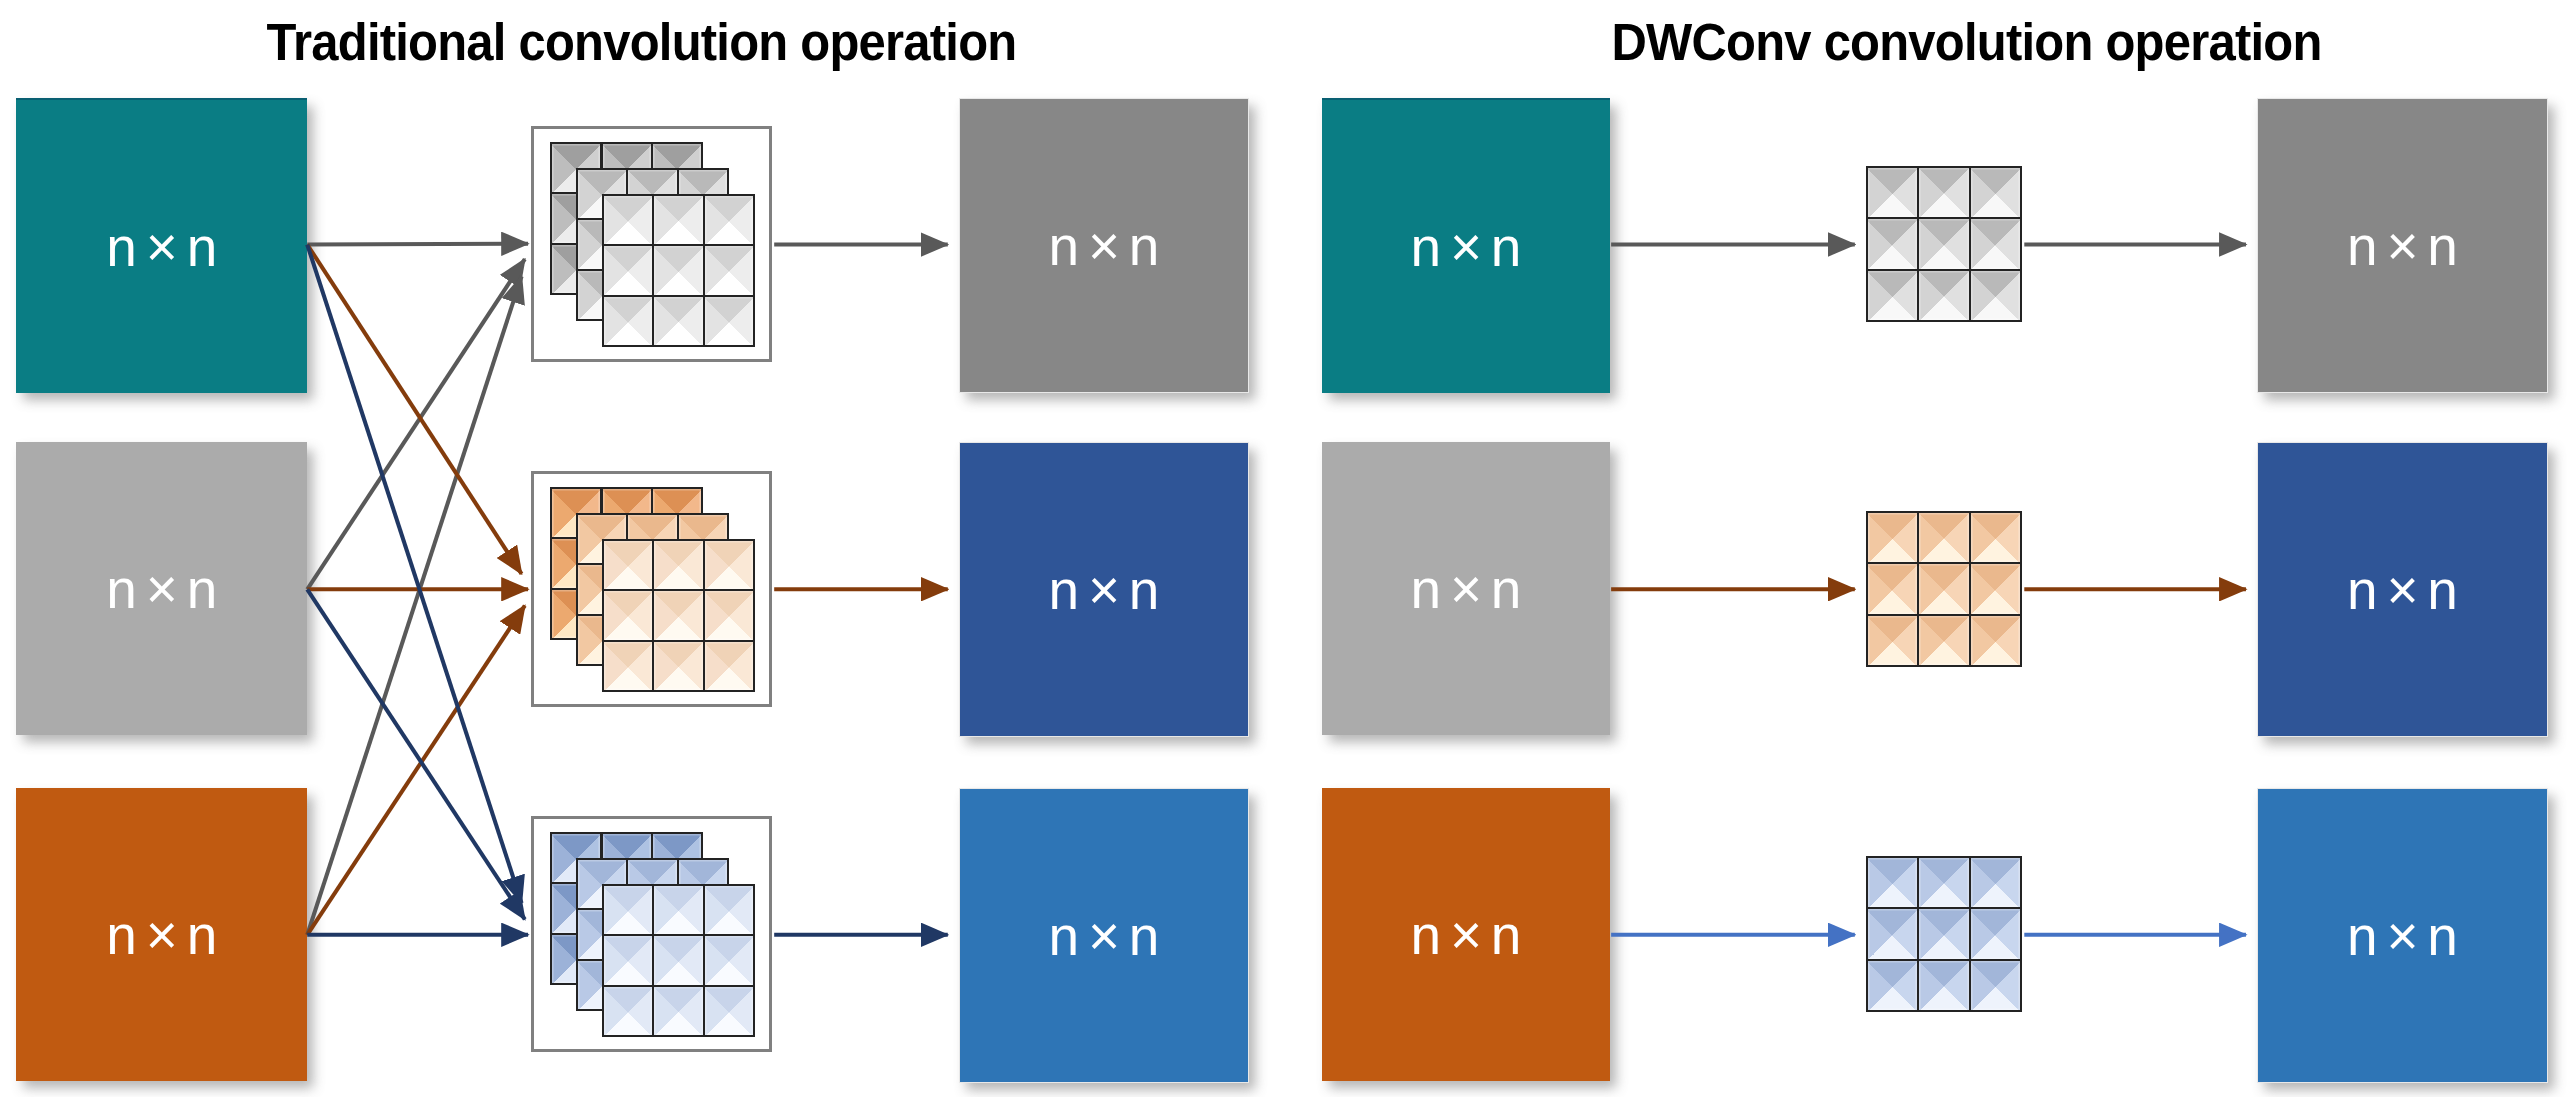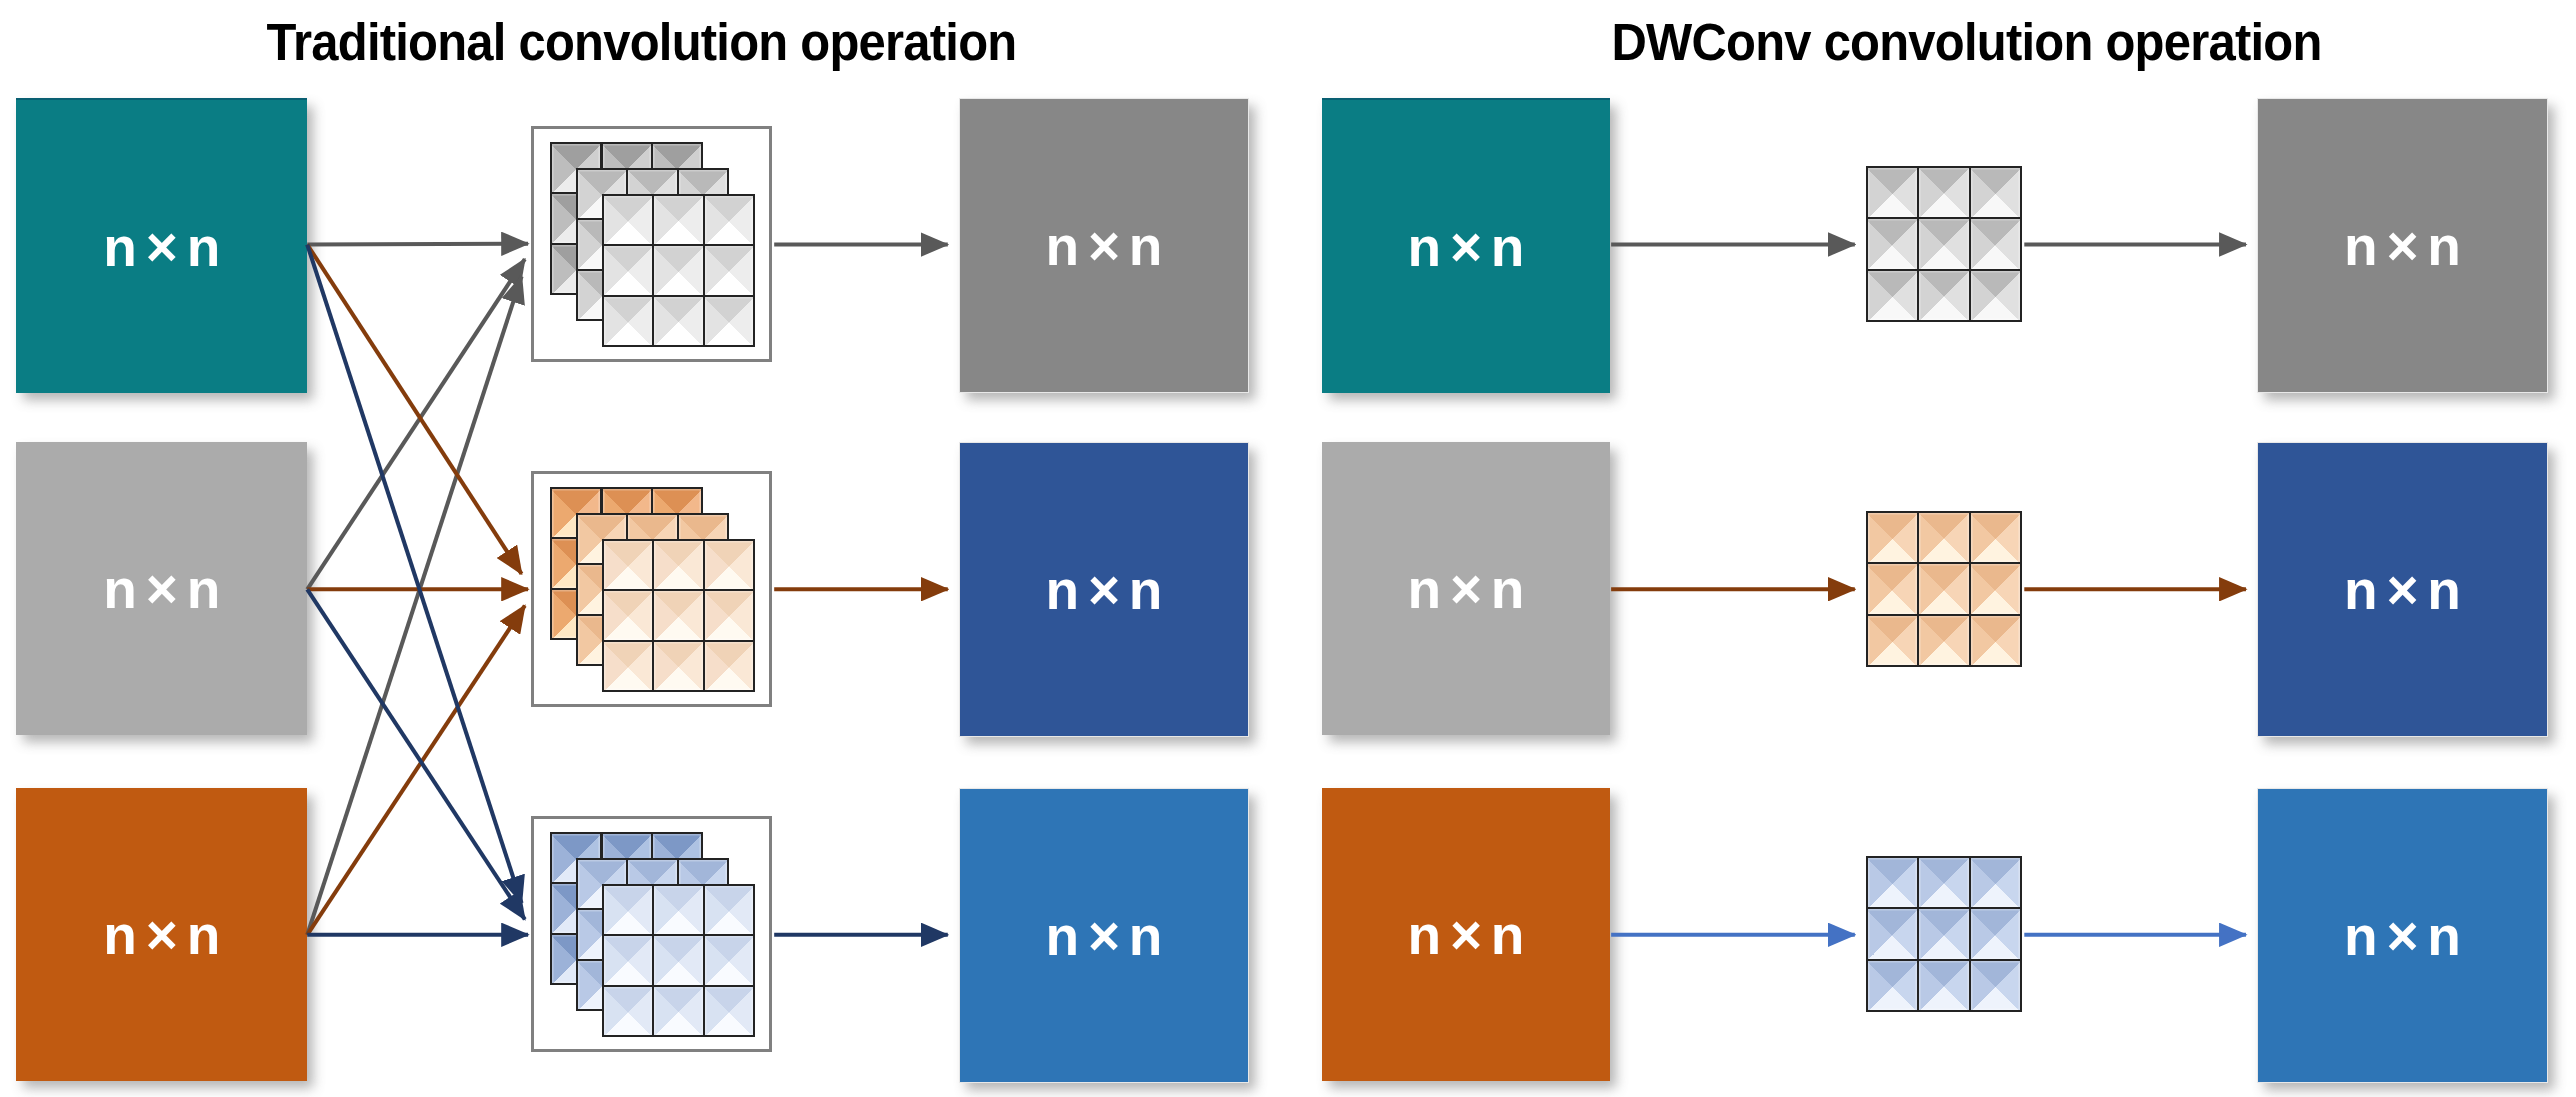--- a/index.html
+++ b/index.html
@@ -8,21 +8,21 @@
   .canvas{position:absolute;left:0;top:4px;width:2576px;height:1098px;}
 
   .diagram-title{position:absolute;top:4.9px;height:68px;line-height:68px;
     font-size:51px;font-weight:700;color:var(--title-color,#000);
     text-align:center;letter-spacing:-0.8px;transform:scaleX(.96);white-space:nowrap;}
   .title-left{left:112px;width:1059px;}
   .title-right{left:1437px;width:1059px;}
 
   .sq{position:absolute;display:flex;align-items:center;justify-content:center;
       box-shadow:6.5px 8.1px 11.4px rgba(90,90,90,.45);}
-  .sq .lbl{color:#fff;font-size:55px;font-weight:700;letter-spacing:.16em;
+  .sq .lbl{color:#fff;font-size:55px;font-weight:400;letter-spacing:.16em;
       text-indent:.16em;}
   .sq-teal{background:var(--teal,#0a7d84);border-top:2.4px solid rgba(10,40,80,.35);}
   .sq-grayin{background:var(--gray-input,#ababab);}
   .sq-orange{background:var(--orange-input,#c05a11);}
   .sq-grayout{background:var(--gray-output,#878787);border:1.6px solid #e8e8e8;}
   .sq-dblue{background:var(--dark-blue-output,#2f5597);border:1.6px solid #e8e8e8;}
   .sq-lblue{background:var(--light-blue-output,#2e75b6);border:1.6px solid #e8e8e8;}
 
   .kbox{position:absolute;width:241px;height:236px;background:#fff;
         border:3.3px solid var(--kernel-box-border,#808080);box-sizing:border-box;}

